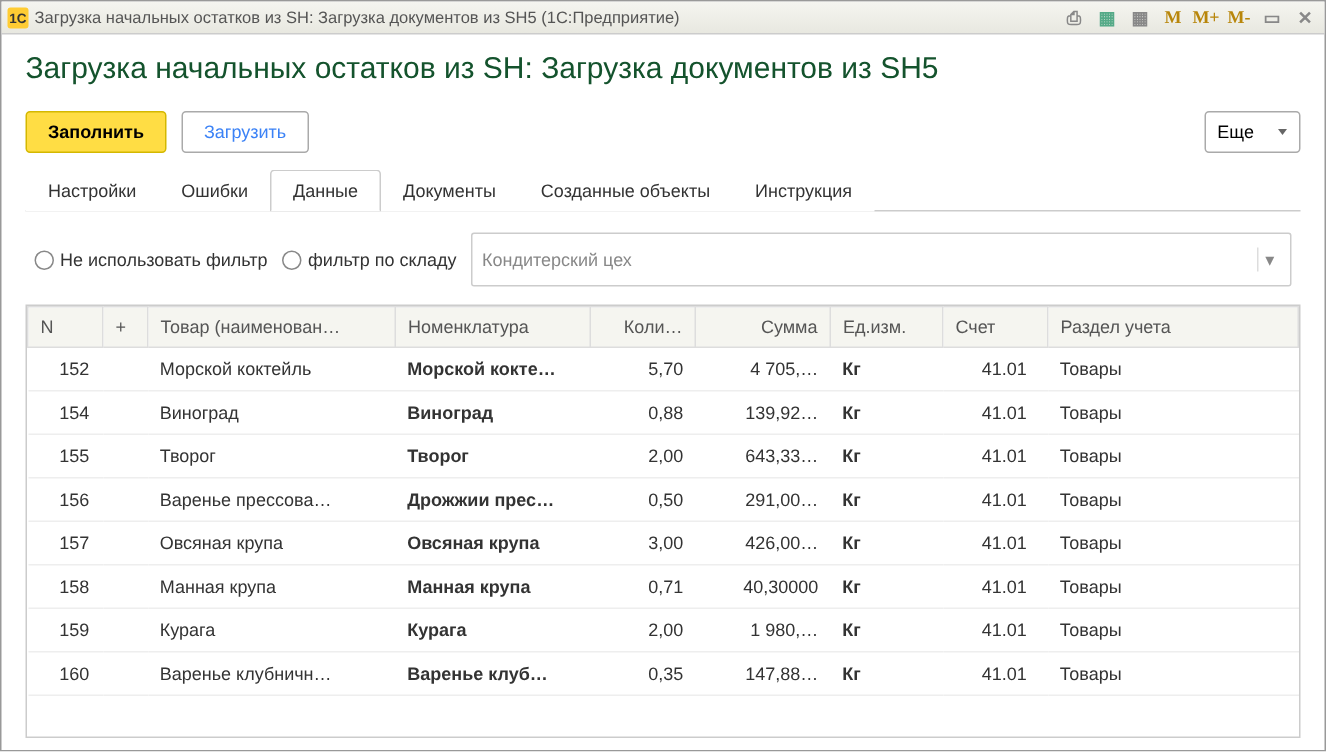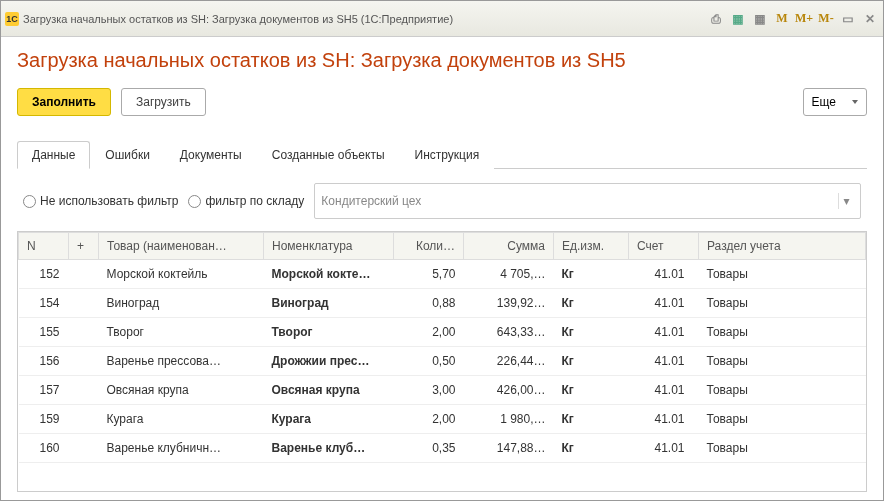--- a/index.html
+++ b/index.html
@@ -1,35 +1,35 @@
 <!DOCTYPE html>
 <html><head>
 <meta charset="utf-8">
 <style>
 * { box-sizing: border-box; margin: 0; padding: 0; }
 body { font-family: Arial, sans-serif; font-size: 12px; background: #fff; color: #333; }
 
 .window { width: 884px; height: 501px; border: 1px solid #999; display: flex; flex-direction: column; overflow: hidden; }
 
-.titlebar { height: 36px; background: linear-gradient(#f5f5f0,#e8e8e0); display: flex; align-items: center; padding: 0 4px; border-bottom: 1px solid #ccc; font-size: 11px; color: #555; }
+.titlebar { height: 22px; background: linear-gradient(#f5f5f0,#e8e8e0); display: flex; align-items: center; padding: 0 4px; border-bottom: 1px solid #ccc; font-size: 11px; color: #555; }
 .titlebar .app-icon { width: 14px; height: 14px; background: #fc3; border-radius: 2px; margin-right: 4px; display:flex; align-items:center; justify-content:center; font-size:9px; font-weight:bold; color:#333;}
 .titlebar .title { flex: 1; }
 .titlebar .tb-icons { display: flex; gap: 4px; align-items: center; }
 .tb-btn { width: 18px; height: 16px; display:flex; align-items:center; justify-content:center; font-size:12px; color:#888; cursor:pointer; font-weight:bold;}
 .tb-btn.m { color:#b8860b; font-family:"Times New Roman",serif; font-weight:bold;}
 .tb-btn.cal{color:#5a8;}
 
 .content { flex: 1; padding: 12px 16px 8px; display: flex; flex-direction: column; overflow:hidden;}
 
-h1.page-title { font-size: 20px; font-weight: normal; color: #c2410c; margin-bottom: 16px; }
-
-.toolbar { display: flex; gap: 10px; margin-bottom: 24px; align-items:center;}
+h1.page-title { font-size: 20px; font-weight: normal; color: #14532d; margin-bottom: 16px; }
+
+.toolbar { display: flex; gap: 10px; margin-bottom: 10px; align-items:center;}
 .btn { border: 1px solid #aaa; border-radius: 3px; padding: 6px 14px; font-size: 12px; background:#fff; cursor:pointer; }
 .btn.primary { background: #ffdd44; border-color:#d4b800; font-weight:bold;}
-.btn.disabled { color:#404040; cursor:default;}
+.btn.disabled { color:#3b82f6; cursor:default;}
 .toolbar .spacer { flex:1; }
 .btn.more { padding: 6px 8px; display:flex; align-items:center; gap:16px;}
 .chev-down { display:inline-block; width:0; height:0; border-left:3px solid transparent; border-right:3px solid transparent; border-top:4px solid #666;}
 
 .tabs { display:flex; border-bottom:1px solid #ccc; }
 .tab { padding: 6px 14px; border:1px solid transparent; border-bottom:none; cursor:pointer; color:#333; position:relative; top:1px; background:#fff;}
 .tab.active { border-color:#ccc; border-bottom:1px solid #fff; border-radius:3px 3px 0 0;}
 
 .filter-row { display:flex; align-items:center; gap:10px; padding:14px 6px 12px;}
 .radio { width:13px; height:13px; border:1px solid #888; border-radius:50%; display:inline-block; margin-right:4px; vertical-align:middle; background:#fff;}
@@ -73,22 +73,23 @@
       <button class="btn primary">Заполнить</button>
       <button class="btn disabled">Загрузить</button>
       <div class="spacer"></div>
       <button class="btn more">
         <span>Еще</span>
         <span class="chev-down"></span>
       </button>
     </div>
 
     <div class="tabs" id="tabs">
+        <div class="tab">Настройки</div>
+        <div class="tab">Ошибки</div>
         <div class="tab active">Данные</div>
-        <div class="tab">Ошибки</div>
         <div class="tab">Документы</div>
         <div class="tab">Созданные объекты</div>
         <div class="tab">Инструкция</div>
       </div>
 
     <div class="filter-row">
       <label class="radio-lbl">
         <span class="radio"></span>
         <span>Не использовать фильтр</span>
       </label>
@@ -161,37 +162,48 @@
               <td class="bold">Кг</td>
               <td class="cen">41.01</td>
               <td>Товары</td>
             </tr>
             <tr>
               <td class="cen">156</td>
               <td></td>
               <td>Варенье прессова…</td>
               <td class="bold">Дрожжии прес…</td>
               <td class="num">0,50</td>
-              <td class="num">226,44…</td>
+              <td class="num">291,00…</td>
               <td class="bold">Кг</td>
               <td class="cen">41.01</td>
               <td>Товары</td>
             </tr>
             <tr>
               <td class="cen">157</td>
               <td></td>
               <td>Овсяная крупа</td>
               <td class="bold">Овсяная крупа</td>
               <td class="num">3,00</td>
               <td class="num">426,00…</td>
               <td class="bold">Кг</td>
               <td class="cen">41.01</td>
               <td>Товары</td>
             </tr>
             <tr>
+              <td class="cen">158</td>
+              <td></td>
+              <td>Манная крупа</td>
+              <td class="bold">Манная крупа</td>
+              <td class="num">0,71</td>
+              <td class="num">40,30000</td>
+              <td class="bold">Кг</td>
+              <td class="cen">41.01</td>
+              <td>Товары</td>
+            </tr>
+            <tr>
               <td class="cen">159</td>
               <td></td>
               <td>Курага</td>
               <td class="bold">Курага</td>
               <td class="num">2,00</td>
               <td class="num">1 980,…</td>
               <td class="bold">Кг</td>
               <td class="cen">41.01</td>
               <td>Товары</td>
             </tr>

